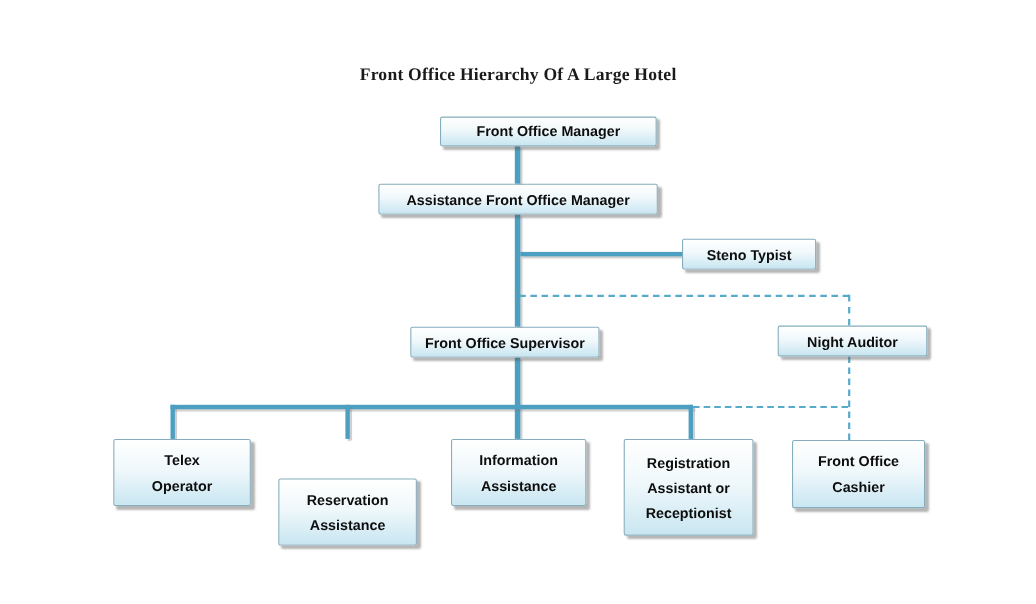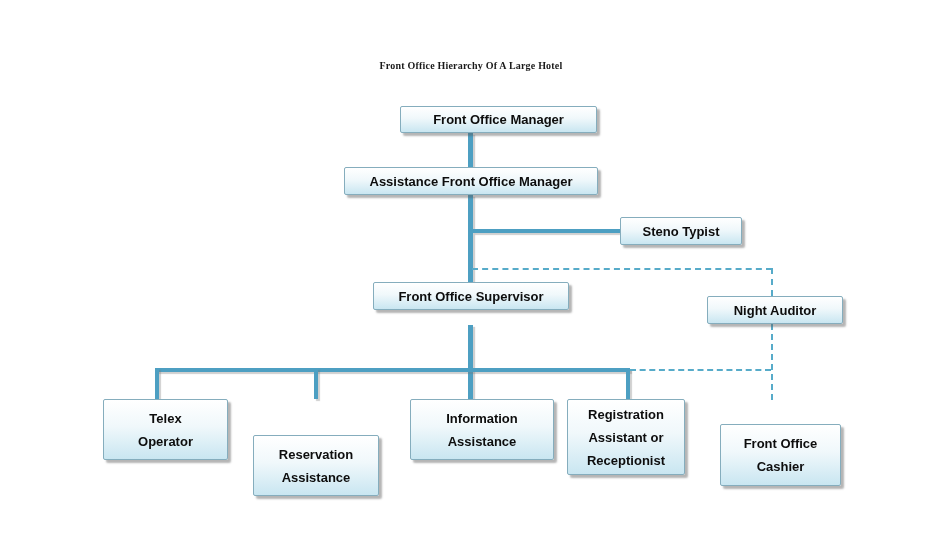--- a/index.html
+++ b/index.html
@@ -2,46 +2,46 @@
 <html><head>
 <meta charset="utf-8">
 <style>
   html,body{margin:0;padding:0;background:#ffffff;}
   .canvas{
     position:relative;width:942px;height:549px;background:#ffffff;
     font-family:"Liberation Sans",sans-serif;overflow:hidden;
   }
   .chart-title{
     position:absolute;left:0;top:60px;width:942px;text-align:center;
-    font-family:"Liberation Serif",serif;font-weight:bold;font-size:10px;color:#1a1a1a;
+    font-family:"Liberation Serif",serif;font-weight:bold;font-size:16px;color:#1a1a1a;
     letter-spacing:0.2px;
   }
   .node{
     position:absolute;box-sizing:border-box;
     border:1px solid #85adbd;border-radius:2px;
     background:linear-gradient(180deg,#ffffff 0%,#f0f8fb 45%,#c9e6f1 100%);
     box-shadow:3px 3px 2px rgba(90,90,90,0.45);
     display:flex;align-items:center;justify-content:center;text-align:center;
     font-weight:bold;font-size:13px;color:#0d0d0d;z-index:2;
   }
   .node-label{white-space:pre-line;line-height:23px;}
   .line{position:absolute;background:#4d9fc2;box-shadow:2px 2px 1px rgba(120,120,120,0.35);z-index:1;}
   .dash-h{position:absolute;border-top:2px dashed #57abc9;z-index:1;}
   .dash-v{position:absolute;border-left:2px dashed #57abc9;z-index:1;}
 
   #n-fom  {left:372px;top:106px;width:197px;height:27px;margin-left:28px;}
   #n-afom {left:344px;top:167px;width:254px;height:28px;}
   #n-steno{left:620px;top:217px;width:122px;height:28px;}
-  #n-fos  {left:373px;top:282px;width:196px;height:28px;}
+  #n-fos  {left:373px;top:297px;width:172px;height:28px;}
   #n-na   {left:707px;top:296px;width:136px;height:28px;}
   #n-telex{left:103px;top:399px;width:125px;height:61px;}
   #n-res  {left:253px;top:399px;width:126px;height:61px;margin-top:36px;}
-  #n-info {left:410px;top:399px;width:144px;height:61px;}
-  #n-reg  {left:567px;top:399px;width:118px;height:76px;}
-  #n-cash {left:720px;top:400px;width:121px;height:62px;margin-top:24px;}
+  #n-info {left:410px;top:399px;width:123px;height:61px;}
+  #n-reg  {left:567px;top:399px;width:118px;height:88px;}
+  #n-cash {left:720px;top:400px;width:121px;height:62px;}
 
   #l-spine1{left:468px;top:133px;width:5px;height:34px;}
   #l-spine2{left:468px;top:195px;width:5px;height:102px;}
   #l-steno {left:473px;top:229px;width:147px;height:4px;}
   #l-spine3{left:468px;top:325px;width:5px;height:74px;}
   #l-row   {left:155px;top:368px;width:475px;height:4px;}
   #l-drop-telex{left:155px;top:368px;width:4px;height:31px;}
   #l-drop-res  {left:314px;top:368px;width:4px;height:31px;}
   #l-drop-reg  {left:626px;top:368px;width:4px;height:31px;}
 

